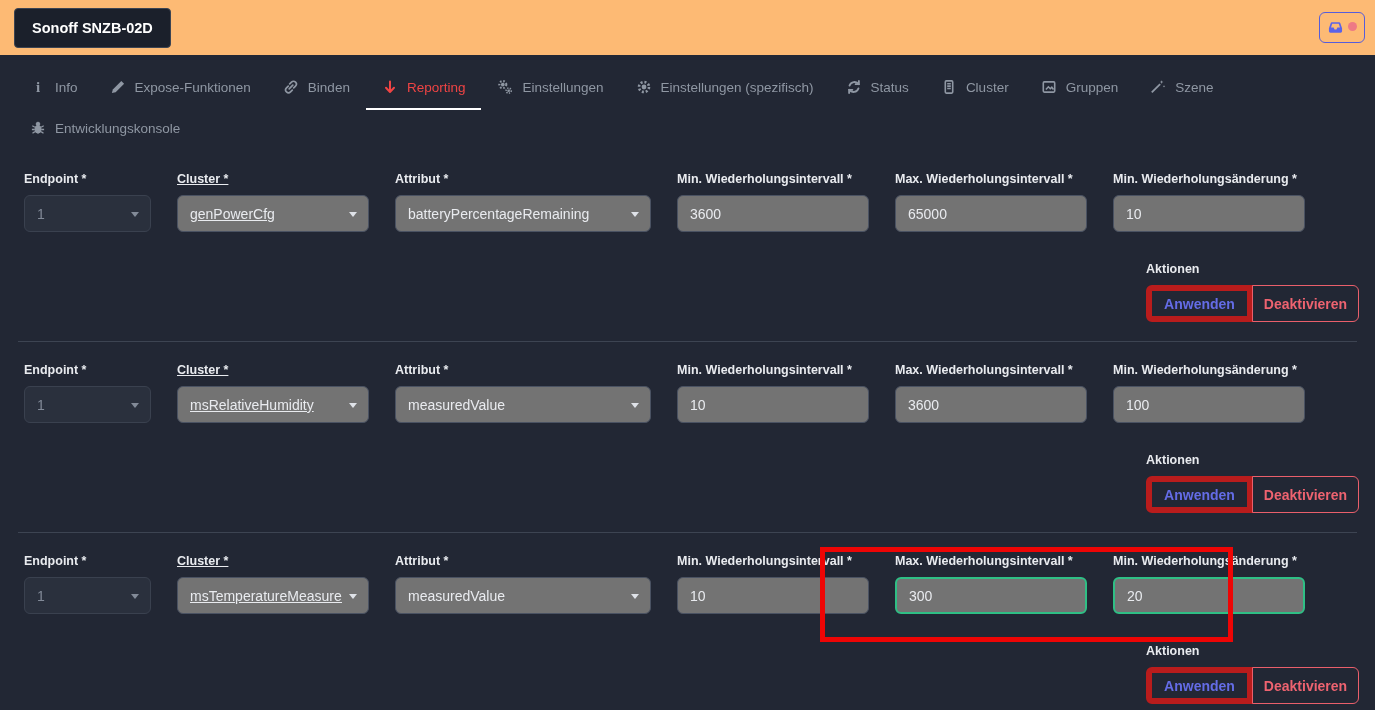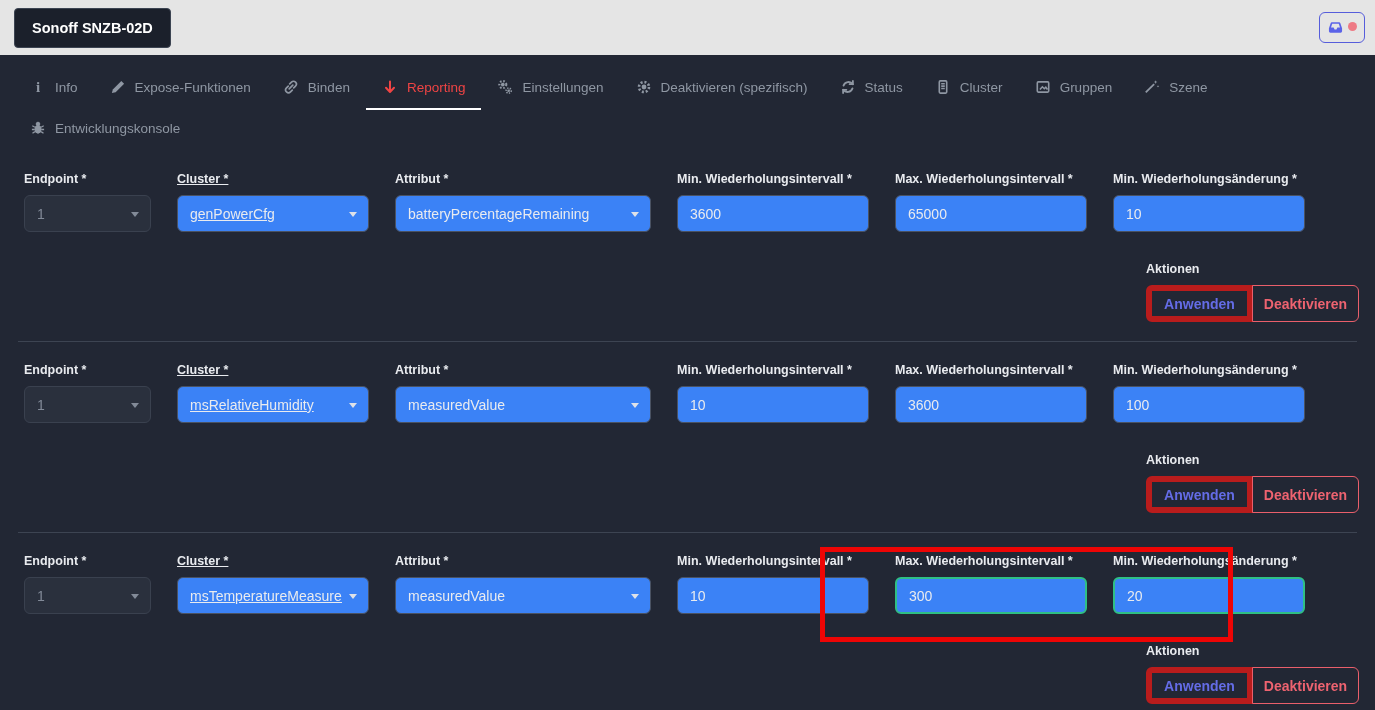--- a/index.html
+++ b/index.html
@@ -5,21 +5,21 @@
   * { margin:0; padding:0; box-sizing:border-box; }
   html,body { width:1375px; height:710px; }
   body {
     background:#222734;
     font-family:"Liberation Sans", sans-serif;
     color:#e9ebef;
     overflow:hidden;
   }
   
   .header {
-    height:55px; background:#e5e5e5; display:flex; align-items:center;
+    height:55px; background:#fdba74; display:flex; align-items:center;
     padding:0 10px 0 14px; position:relative;
   }
   .device-title {
     border:1px solid #3c4452; border-radius:4px; background:#1b202b;
     height:40px; line-height:38px; padding:0 17px; font-weight:bold; font-size:14.5px;
     color:#ffffff;
   }
   .header-right {
     position:absolute; right:10px; top:12px; width:46px; height:31px;
     border:1px solid #565ddb; border-radius:6px; background:transparent;
@@ -49,21 +49,21 @@
   .field label {
     display:block; font-size:12.5px; font-weight:bold; color:#e9ebef;
     margin-bottom:9px; white-space:nowrap;
   }
   .col-endpoint { width:127px; }
   .col-cluster  { width:192px;text-decoration:underline; }
   .col-attr     { width:256px; }
   .col-min, .col-max, .col-chg { width:192px; }
   .control {
     position:relative; height:37px; width:100%;
-    background:#3b82f6; border:1px solid #4a5262; border-radius:6px;
+    background:#737373; border:1px solid #4a5262; border-radius:6px;
     font-size:14px; color:#e9ebef; display:flex; align-items:center;
     padding:0 26px 0 12px; overflow:hidden; white-space:nowrap;
   }
   .control.input { padding-right:10px; }
   .control.disabled { background:#2a303d; border-color:#3a414f; color:#828a98; }
   .control.valid { border:2px solid #2fbf85; }
   .caret {
     position:absolute; right:11px; top:50%; margin-top:-2px;
     width:0; height:0; border-left:4.5px solid transparent;
     border-right:4.5px solid transparent; border-top:5.5px solid #dfe2e8;
@@ -138,21 +138,21 @@
         <circle cx="11.7" cy="11.7" r="1.3"></circle>
         <circle cx="11.7" cy="11.7" r="2.5" fill="none" stroke="currentColor" stroke-width="1.7" stroke-dasharray="1.2 1.3"></circle>
       </svg>
     <span>Einstellungen</span>
   </div>
   <div class="tab">
     <svg class="icon" viewBox="0 0 16 16" fill="currentColor">
         <circle cx="8" cy="8" r="2.4"></circle>
         <circle cx="8" cy="8" r="5" fill="none" stroke="currentColor" stroke-width="2.6" stroke-dasharray="2 1.9"></circle>
       </svg>
-    <span>Deaktivieren (spezifisch)</span>
+    <span>Einstellungen (spezifisch)</span>
   </div>
   <div class="tab">
     <svg class="icon" viewBox="0 0 16 16" fill="none" stroke="currentColor" stroke-width="1.8" stroke-linecap="round">
         <path d="M12.8 5.2A5.3 5.3 0 003.5 6.6M3.2 10.8a5.3 5.3 0 009.3-1.4"></path>
         <path d="M12.9 1.9v3.3H9.6M3.1 14.1v-3.3h3.3"></path>
       </svg>
     <span>Status</span>
   </div>
   <div class="tab">
     <svg class="icon" viewBox="0 0 16 16" fill="none" stroke="currentColor" stroke-width="1.6">

